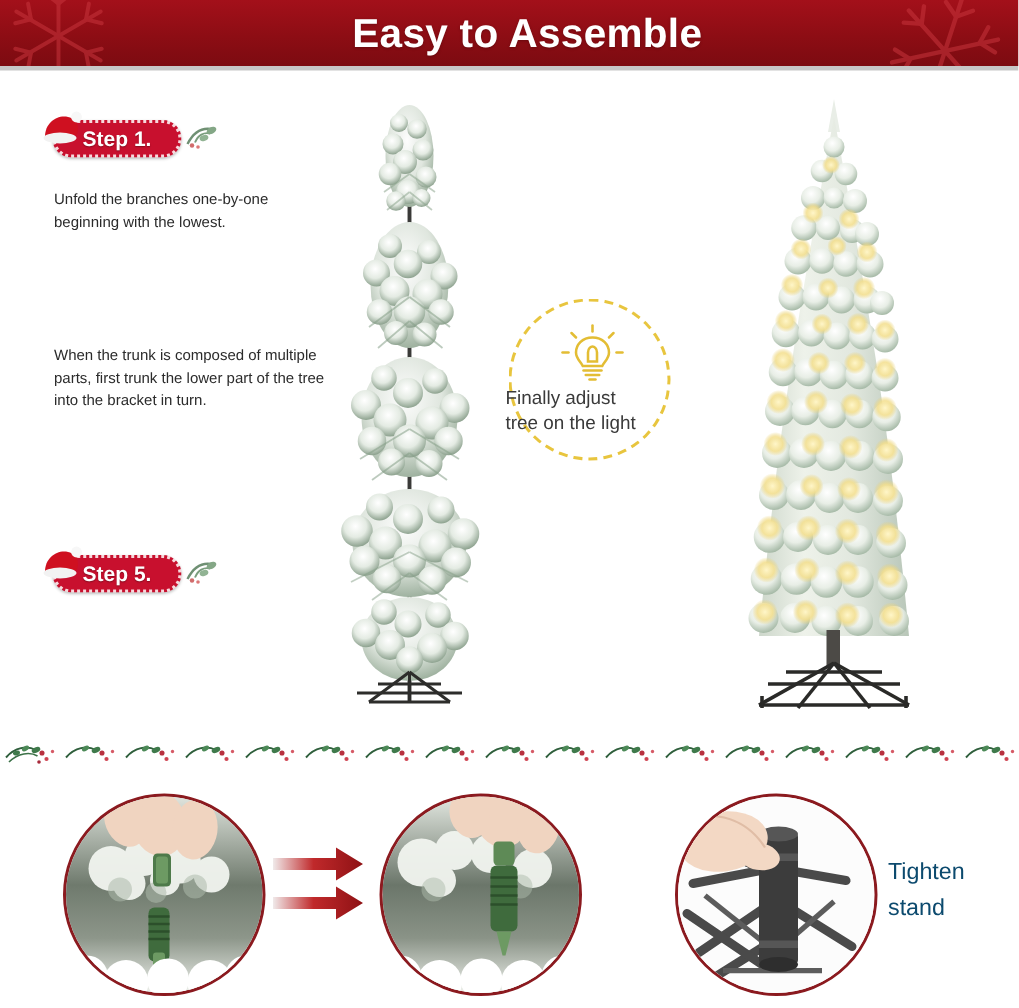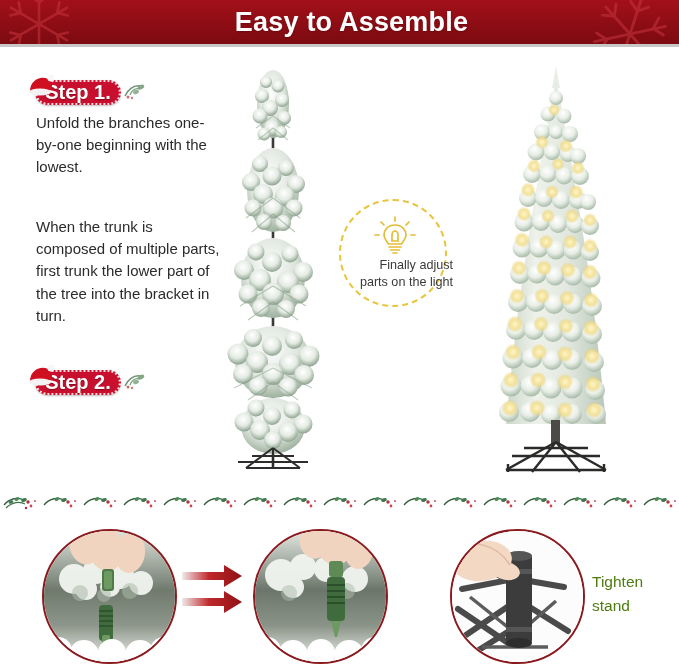--- a/index.html
+++ b/index.html
@@ -48,49 +48,49 @@
     background: #c8102e;
     border-radius: 13px;
     border: 2px dotted #f7d9dd;
     box-shadow: 0 1px 2px rgba(0,0,0,0.25);
     z-index: 2;
   }
   .badge-text {
     position: absolute; left: 13px; top: 4px;
     width: 86px; height: 25px; line-height: 25px;
     text-align: center; color: #ffffff;
-    font-size: 20px; font-weight: bold;
+    font-size: 14px; font-weight: bold;
     z-index: 3;
     text-shadow: 0 1px 1px rgba(0,0,0,0.35);
   }
   .santa-hat { position: absolute; left: 4px; top: -3px; z-index: 4; }
   .holly-sprig { position: absolute; left: 100px; top: 6px; z-index: 1; opacity: .75; }
   .step-text {
-    margin-top: 4px;
+    margin-top: 19px;
     padding-left: 14px;
-    font-size: 15px;
+    font-size: 10px;
     line-height: 1.48;
     color: #2b2b2b;
     width: 200px;
   }
 
   
   .tip-circle {
     position: absolute;
     left: 339px; top: 199px;
     width: 108px; height: 108px;
     border: 2px dashed #e8c53e;
     border-radius: 50%;
   }
   .bulb-icon { position: absolute; left: 30px; top: 12px; }
   .tip-text {
     position: absolute;
     left: -4px; top: 56px;
     width: 116px;
-    text-align: right;
+    text-align: left;
     font-size: 12.6px;
     line-height: 1.32;
     color: #3a3a3a;
   }
 
   
   .tree-layer { position: absolute; }
 
   
   .divider {
@@ -107,21 +107,21 @@
     overflow: hidden;
     background: #e9eae6;
   }
   .arrows { position: absolute; left: 182px; top: 562px; }
   .tighten-label {
     position: absolute;
     left: 592px; top: 570px;
     width: 86px;
     font-size: 15.5px;
     line-height: 1.55;
-    color: #4d7c0f;
+    color: #0c4a6e;
     text-align: left;
   }
 </style>
 </head>
 <body>
 
 <div class="header">
   <div class="snowflake" style="left:-16px; top:-12px;">
     <svg width="110" height="72" viewBox="0 0 110 110">
       <g stroke="#c7343c" stroke-width="4" fill="none" stroke-linecap="round">
@@ -198,21 +198,21 @@
   <div class="step-text">Unfold the branches one-by-one beginning with the lowest.</div>
 </div>
 
 <div class="step-block" style="left:22px; top:212px;">
   <div class="step-text">When the trunk is composed of multiple parts, first trunk the lower part of the tree into the bracket in turn.</div>
 </div>
 
 <div class="step-block" style="left:22px; top:366px;">
   <div class="badge-wrap">
     <div class="badge"></div>
-    <div class="badge-text">Step 2.</div>
+    <div class="badge-text">Step 5.</div>
     <div class="santa-hat">
       <svg width="30" height="24" viewBox="0 0 30 24">
         <path d="M4 18 C4 8, 14 2, 22 6 C26 8, 27 13, 25 17 Z" fill="#cf1020"></path>
         <ellipse cx="14" cy="19" rx="11" ry="3.6" fill="#f2f2f2"></ellipse>
         <circle cx="25" cy="5" r="3.6" fill="#f7f7f7"></circle>
       </svg>
     </div>
     <div class="holly-sprig">
       <svg width="26" height="20" viewBox="0 0 26 20">
         <path d="M3 14 C7 6, 13 3, 19 4" stroke="#3f6b45" stroke-width="1.6" fill="none"></path>
@@ -374,21 +374,21 @@
         <line x1="10" y1="9" x2="13" y2="12"></line>
         <line x1="38" y1="9" x2="35" y2="12"></line>
         <line x1="4" y1="22" x2="8" y2="22"></line>
         <line x1="40" y1="22" x2="44" y2="22"></line>
         <path d="M21 22 C21 19, 23 18, 24 18 C25 18, 27 19, 27 22 L27 28 L21 28 Z"></path>
       </g>
     </svg>
   </div>
   <div class="tip-text">
     <span>Finally adjust</span><br>
-    <span>parts on the light</span>
+    <span>tree on the light</span>
   </div>
 </div>
 
 <div class="tree-layer" style="left:466px; top:62px;">
   <svg width="180" height="420" viewBox="0 0 180 420">
     <defs>
       <linearGradient id="body" x1="0" y1="0" x2="1" y2="0">
         <stop offset="0%" stop-color="#cdd7cb"></stop>
         <stop offset="30%" stop-color="#eef2ea"></stop>
         <stop offset="62%" stop-color="#e2e8df"></stop>

